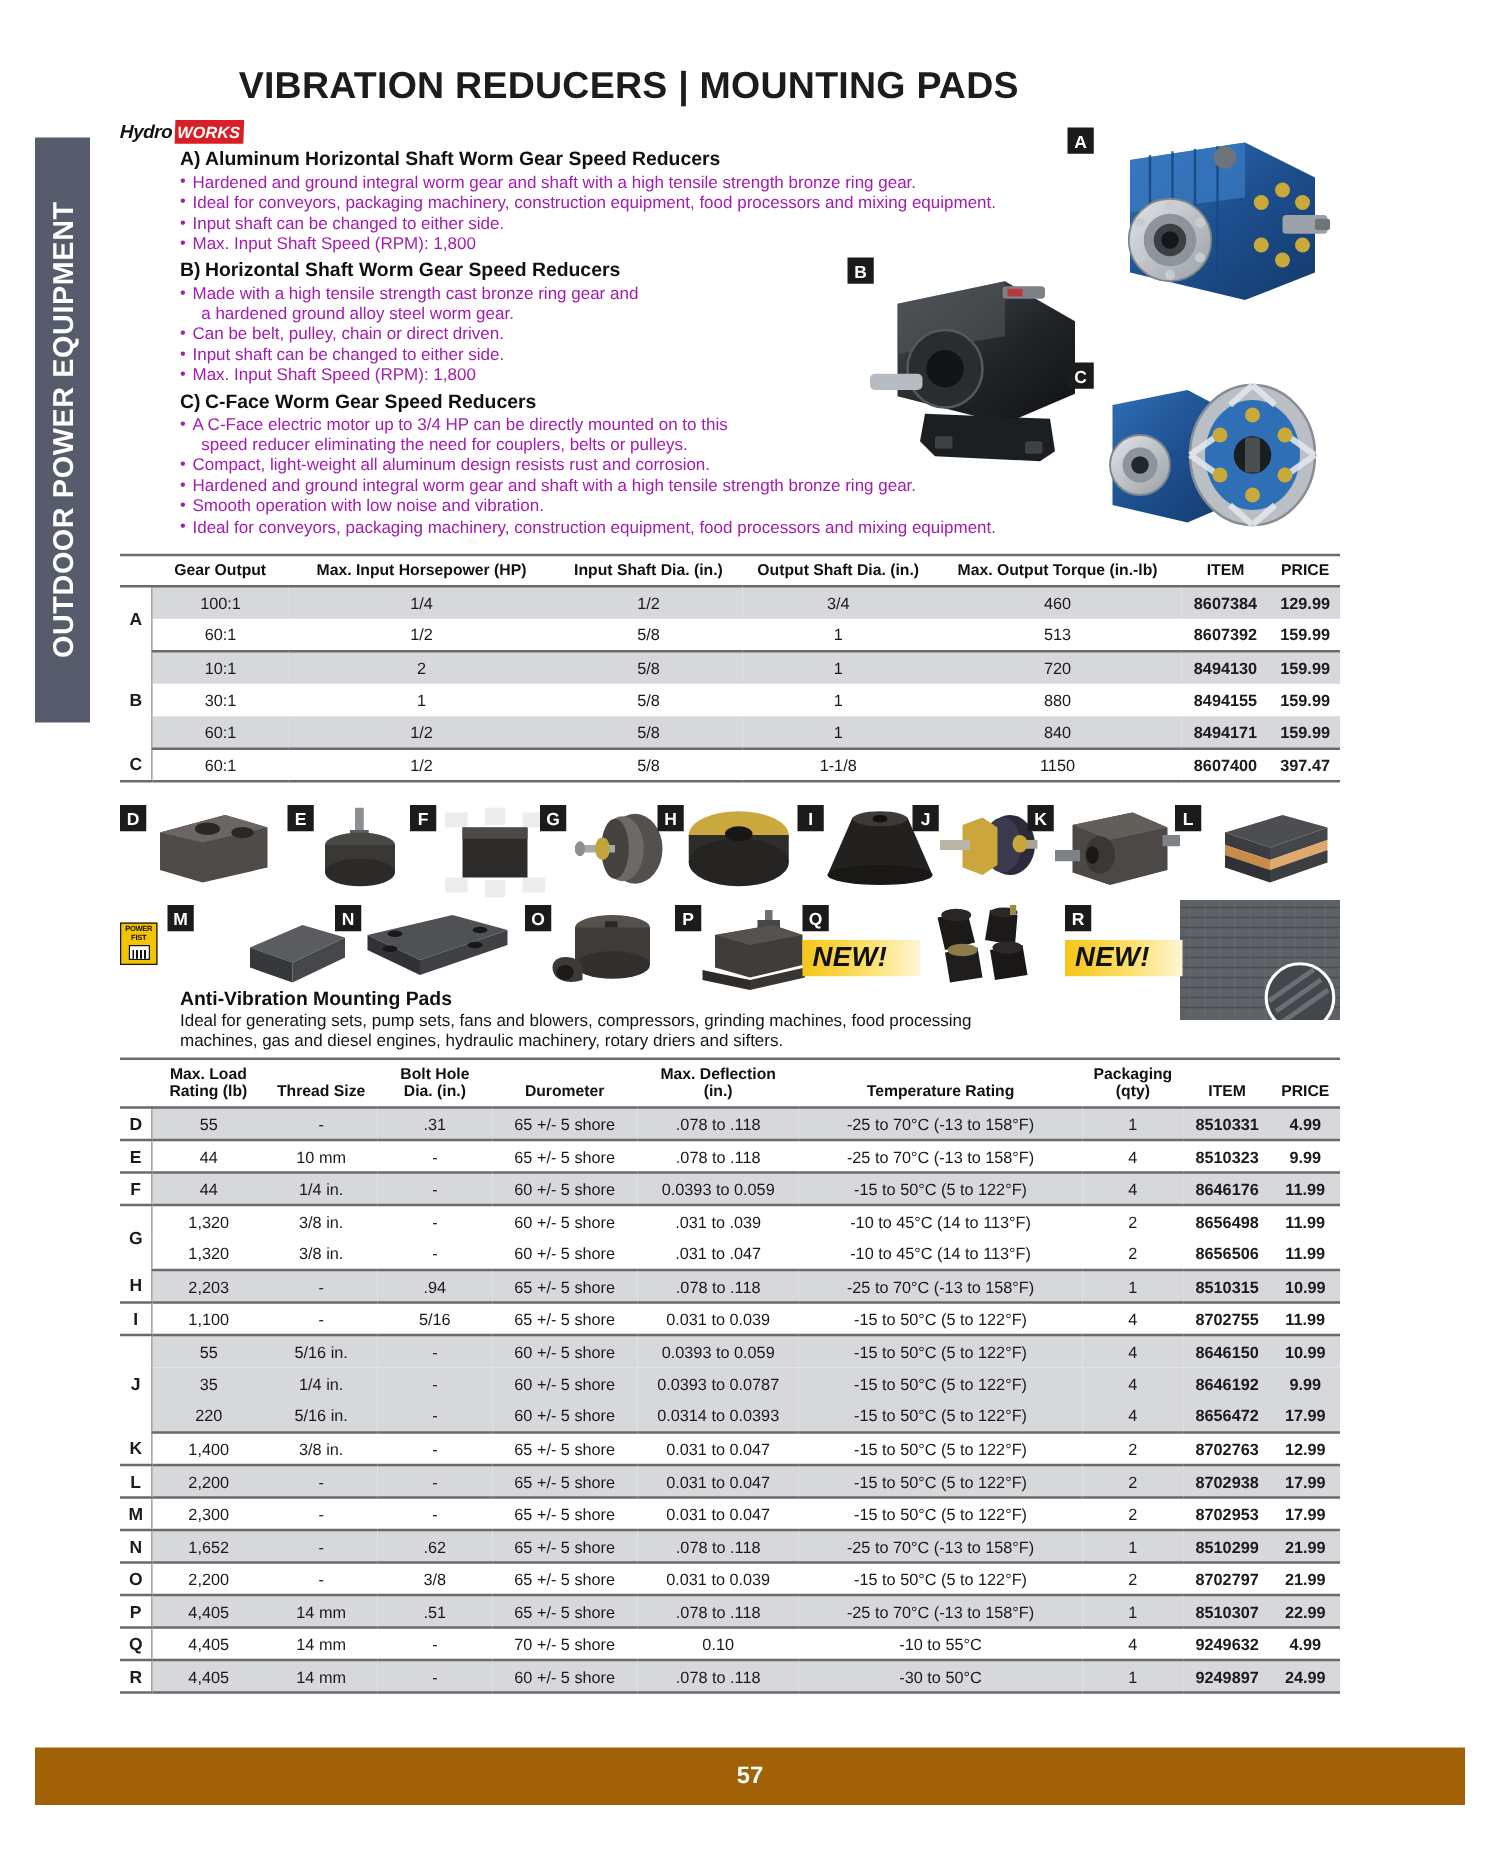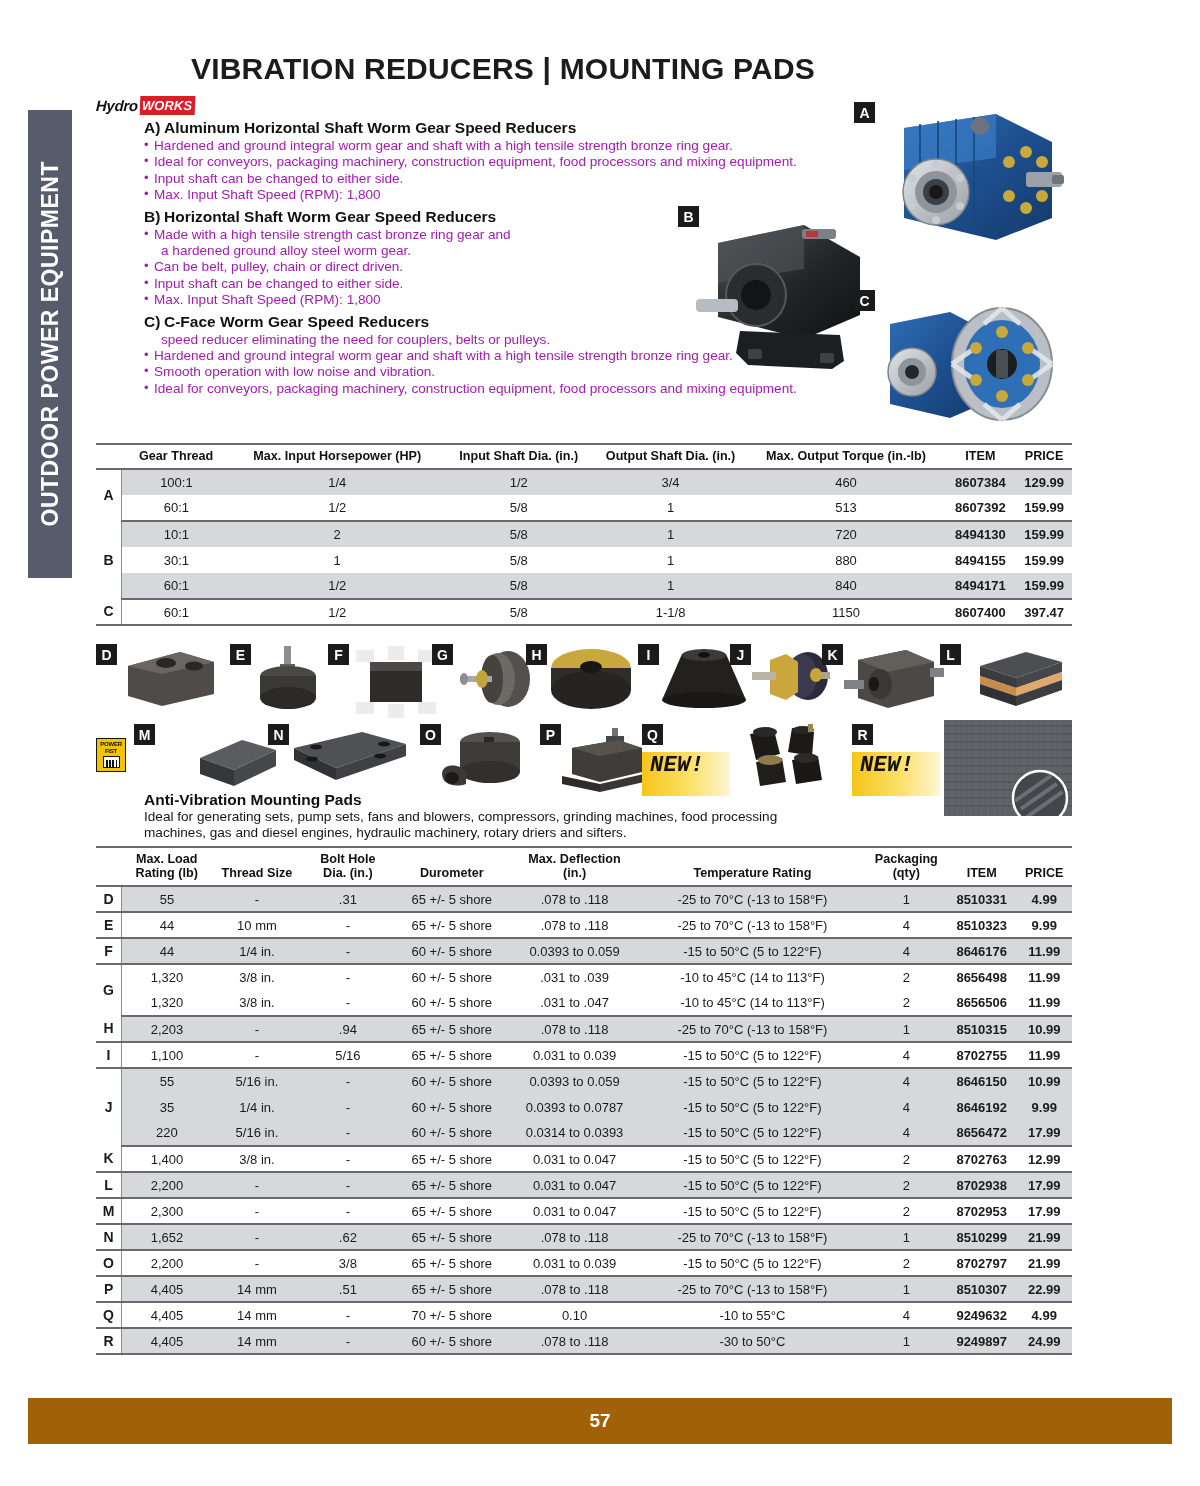--- a/index.html
+++ b/index.html
@@ -101,21 +101,21 @@
   .tbl tr.last td { border-bottom: 2.5px solid #6a6a6a; }
   .topline { border-top: 2.5px solid #6a6a6a; }
 
   
   .strip { position: absolute; left: 96px; width: 976px; }
 
   .newbadge {
     position: absolute; z-index: 5;
     font-style: italic; font-weight: 700; font-size: 22px; color: #111;
     background: linear-gradient(90deg,#f5c518 0%,#fbe06a 55%,#fdf6d4 100%);
-    padding: 1px 26px 18px 8px; letter-spacing: .3px; font-family: Liberation Mono, monospace;
+    padding: 1px 26px 2px 8px; letter-spacing: .3px;
   }
 
   
   .pf-logo {
     position: absolute; width: 30px; height: 34px;
     background: #f2c300; border: 1.5px solid #141414;
     display: flex; flex-direction: column; align-items: center;
     justify-content: flex-start; padding-top: 2px; z-index: 6;
   }
   .pf-logo .pf-t { font-size: 6px; font-weight: 700; line-height: 6.5px; color:#111; letter-spacing:-.2px;}
@@ -279,21 +279,23 @@
       <div class="bullet">Can be belt, pulley, chain or direct driven.</div>
       <div class="bullet">Input shaft can be changed to either side.</div>
       <div class="bullet">Max. Input Shaft Speed (RPM): 1,800</div>
     </div>
 
     
     <div class="spec-block">
       <div class="spec-head">
         <span class="ltr">C)</span><span>C-Face Worm Gear Speed Reducers</span>
       </div>
+      <div class="bullet">A C-Face electric motor up to 3/4 HP can be directly mounted on to this</div>
       <div class="bullet cont">speed reducer eliminating the need for couplers, belts or pulleys.</div>
+      <div class="bullet">Compact, light-weight all aluminum design resists rust and corrosion.</div>
       <div class="bullet">Hardened and ground integral worm gear and shaft with a high tensile strength bronze ring gear.</div>
       <div class="bullet">Smooth operation with low noise and vibration.</div>
       <div class="bullet">Ideal for conveyors, packaging machinery, construction equipment, food processors and mixing equipment.</div>
     </div>
   </div>
 
   <div class="tbl topline" style="top:443px;">
     <table>
       <colgroup>
         <col style="width:26px">
@@ -301,21 +303,21 @@
           <col style="width:216px">
           <col style="width:152px">
         <col style="width:156px">
           <col style="width:200px">
           <col style="width:72px">
           <col style="width:56px">
       </colgroup>
       <thead>
           <tr>
         <th></th>
-        <th>Gear Thread</th>
+        <th>Gear Output</th>
         <th>Max. Input Horsepower (HP)</th>
         <th>Input Shaft Dia. (in.)</th>
         <th>Output Shaft Dia. (in.)</th>
         <th>Max. Output Torque (in.-lb)</th>
         <th>ITEM</th>
         <th>PRICE</th>
       </tr>
         </thead>
       <tbody>
         <tr class="shade">

